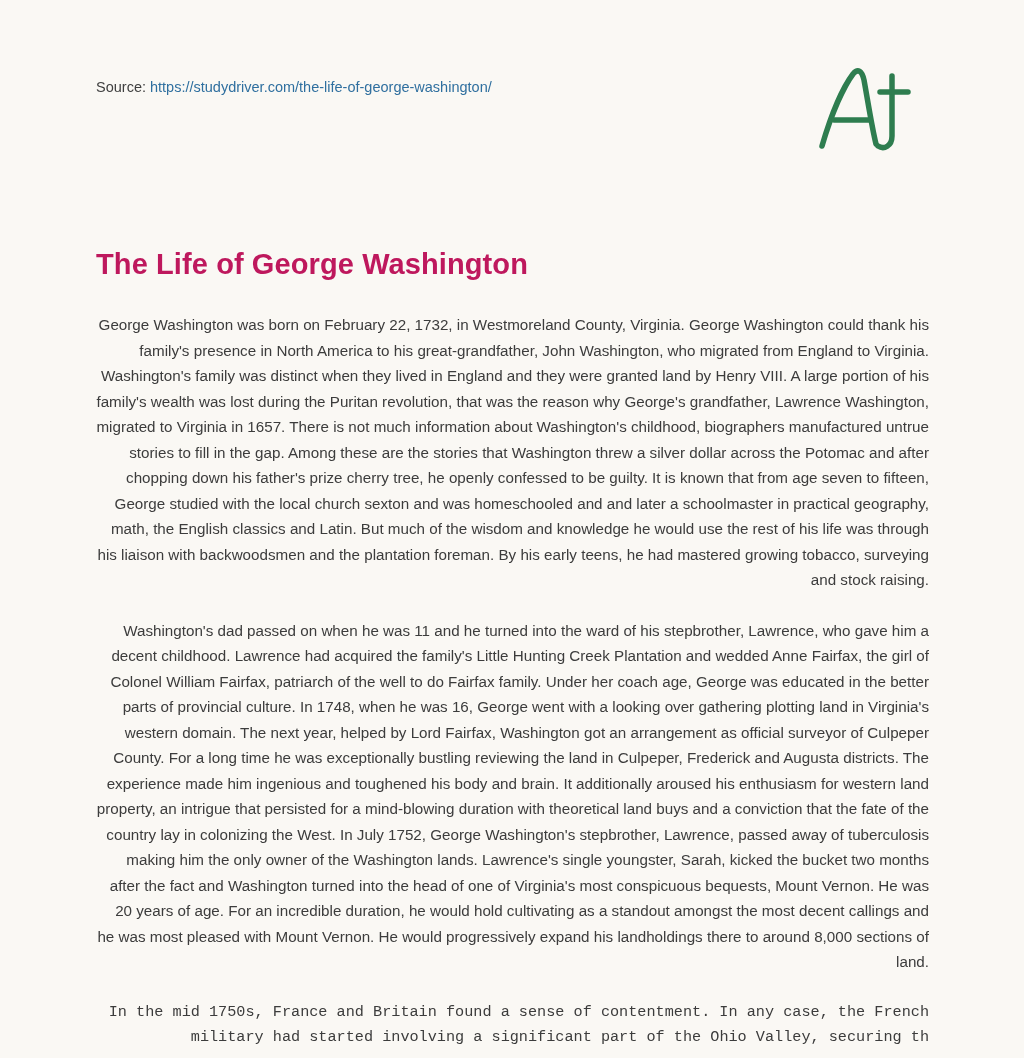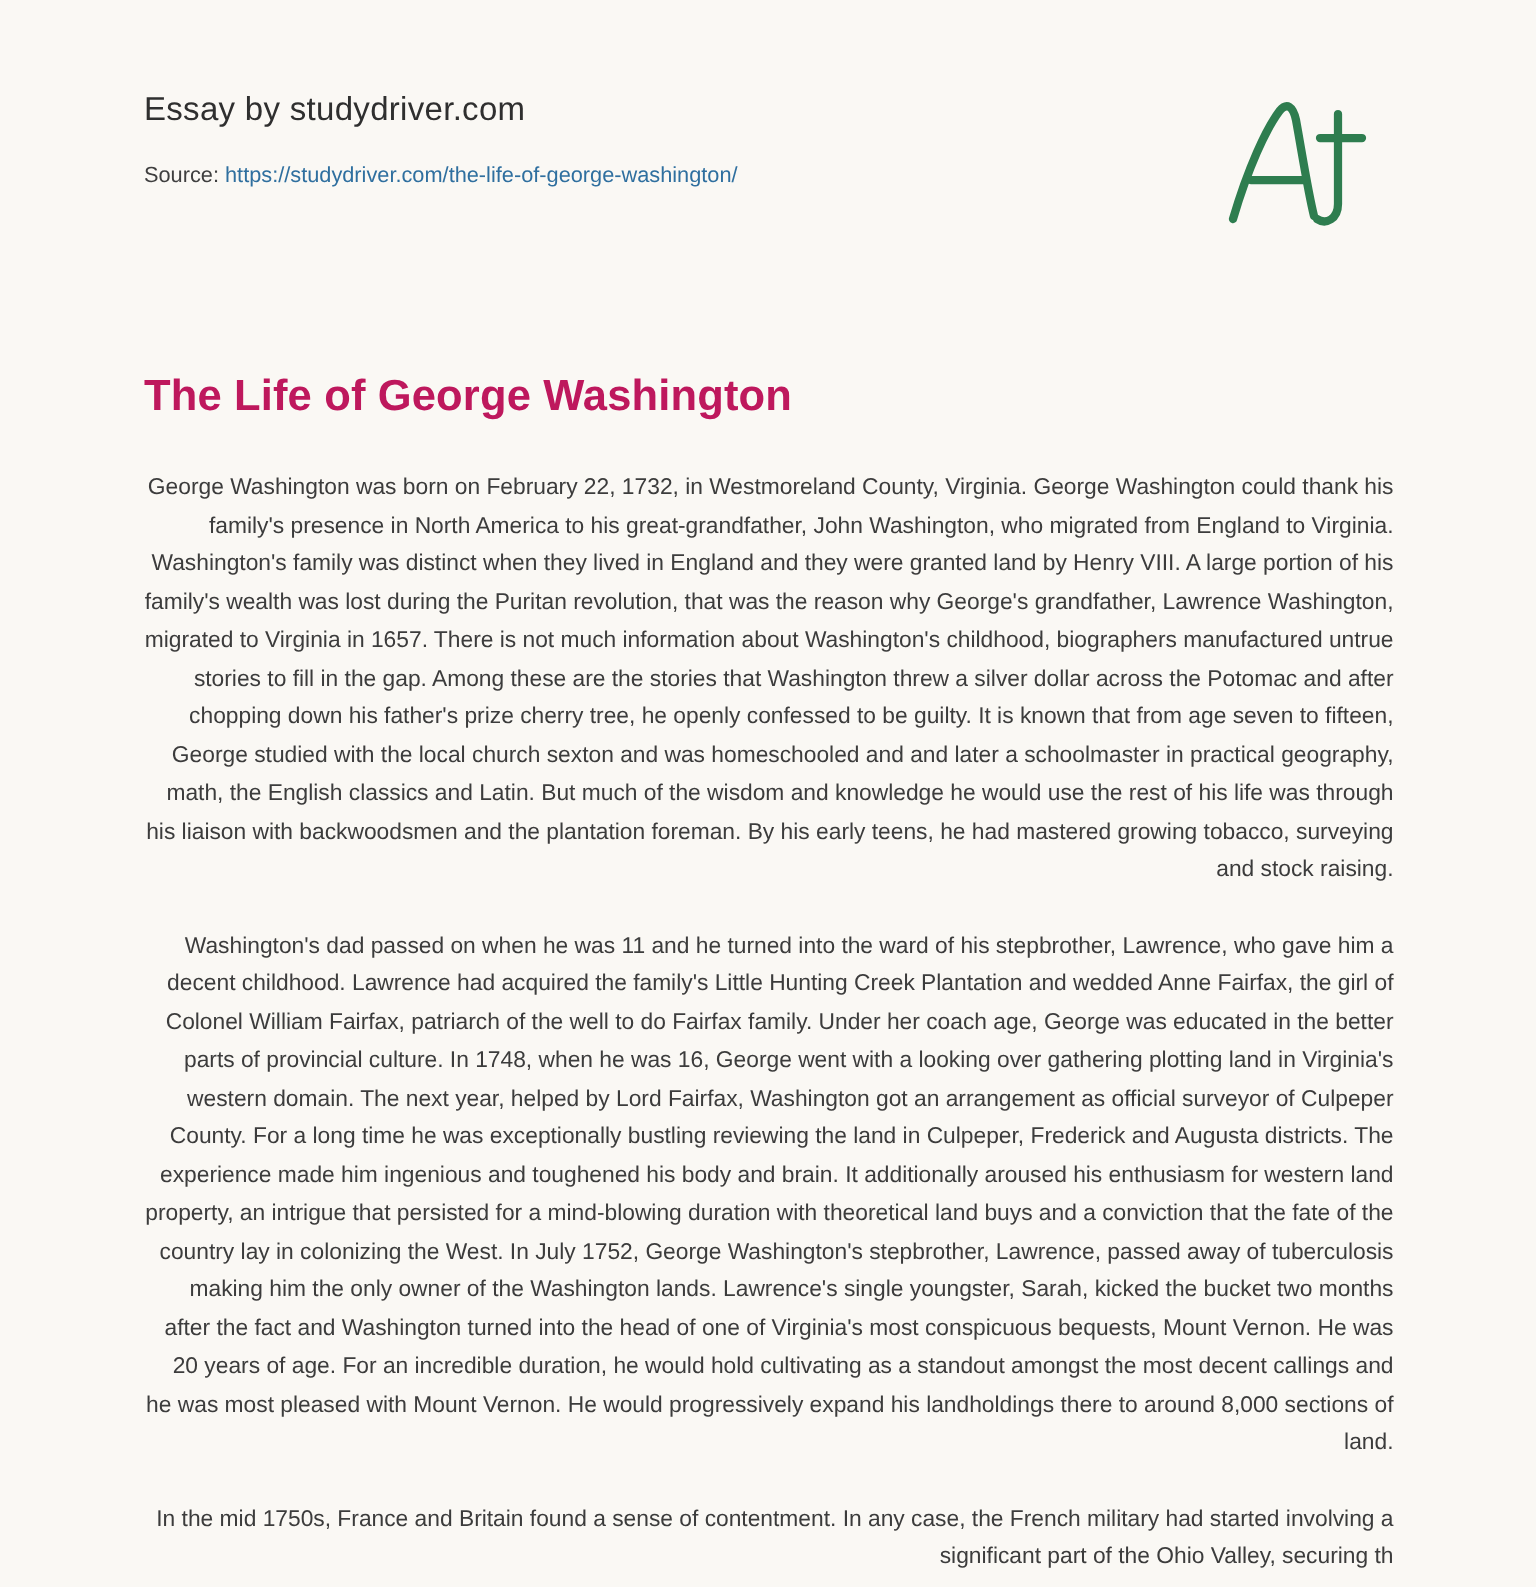--- a/index.html
+++ b/index.html
@@ -76,31 +76,29 @@
     font-size: 15.2px;
     line-height: 25.5px;
     color: #3c3c3c;
   }
   .content p {
     margin: 0 0 25px 0;
     text-align: right;
   }
   .content p:last-child {
     margin-bottom: 0;
+    font-family: Liberation Mono, monospace;
   }
 </style>
 </head>
 <body>
 
 <div class="page">
 
   <div class="header">
-    <div class="essay-by">
-      <span>Essay by </span><span>studydriver.com</span>
-    </div>
     <div class="source-line">
       <span class="source-label">Source: </span><a class="source-url" href="#">https://studydriver.com/the-life-of-george-washington/</a>
     </div>
   </div>
 
   <div class="logo">
     <svg width="120" height="100" viewBox="0 0 120 100" xmlns="http://www.w3.org/2000/svg">
       <g fill="none" stroke="#2e7d4f" stroke-width="5.5" stroke-linecap="round" stroke-linejoin="round">
         <path d="M14 84 C24 50, 36 24, 45 12 C50 6, 54 9, 56 18 C60 40, 64 66, 68 82"></path>
         <path d="M26 58 L62 58"></path>

